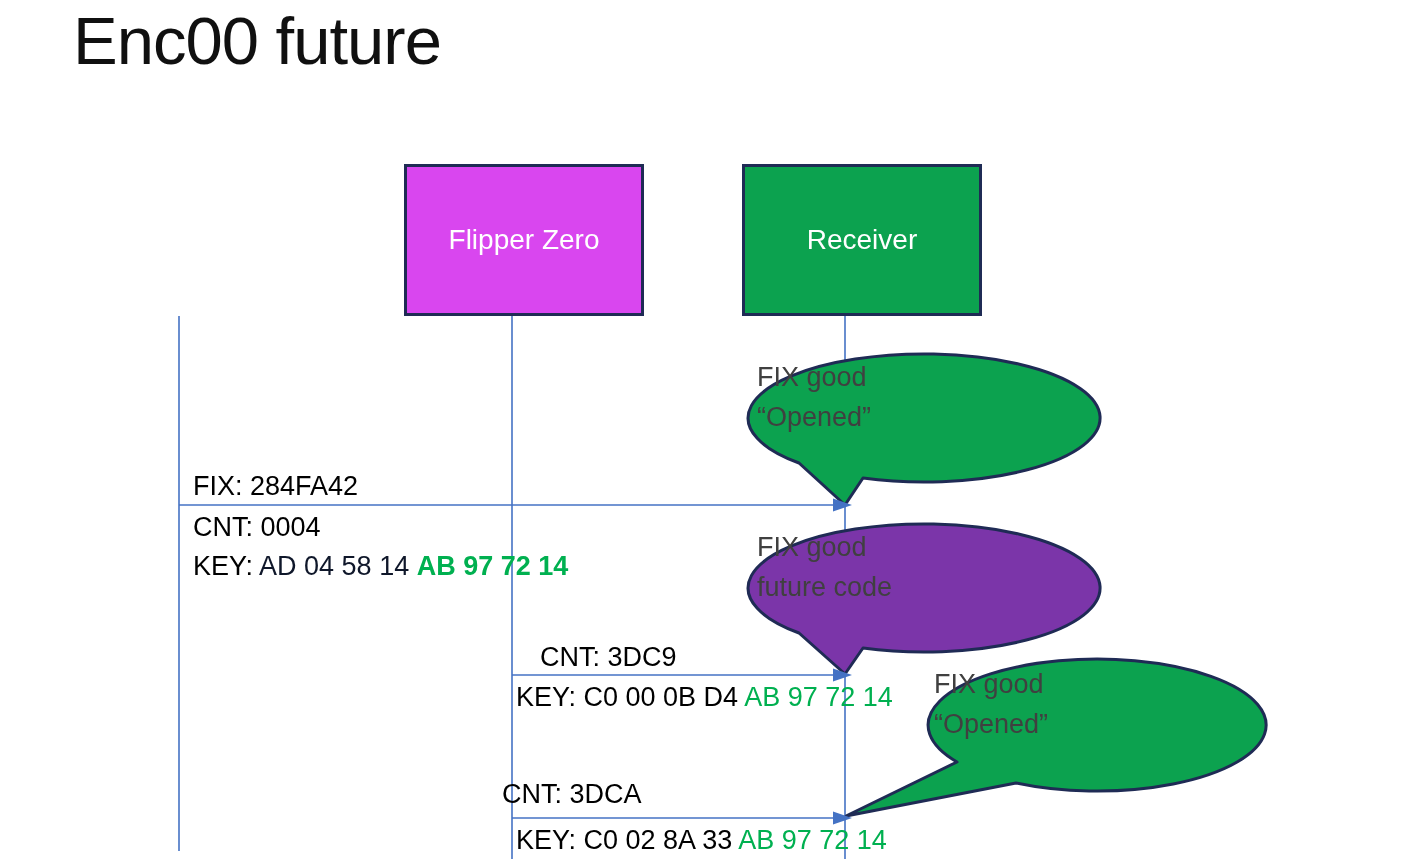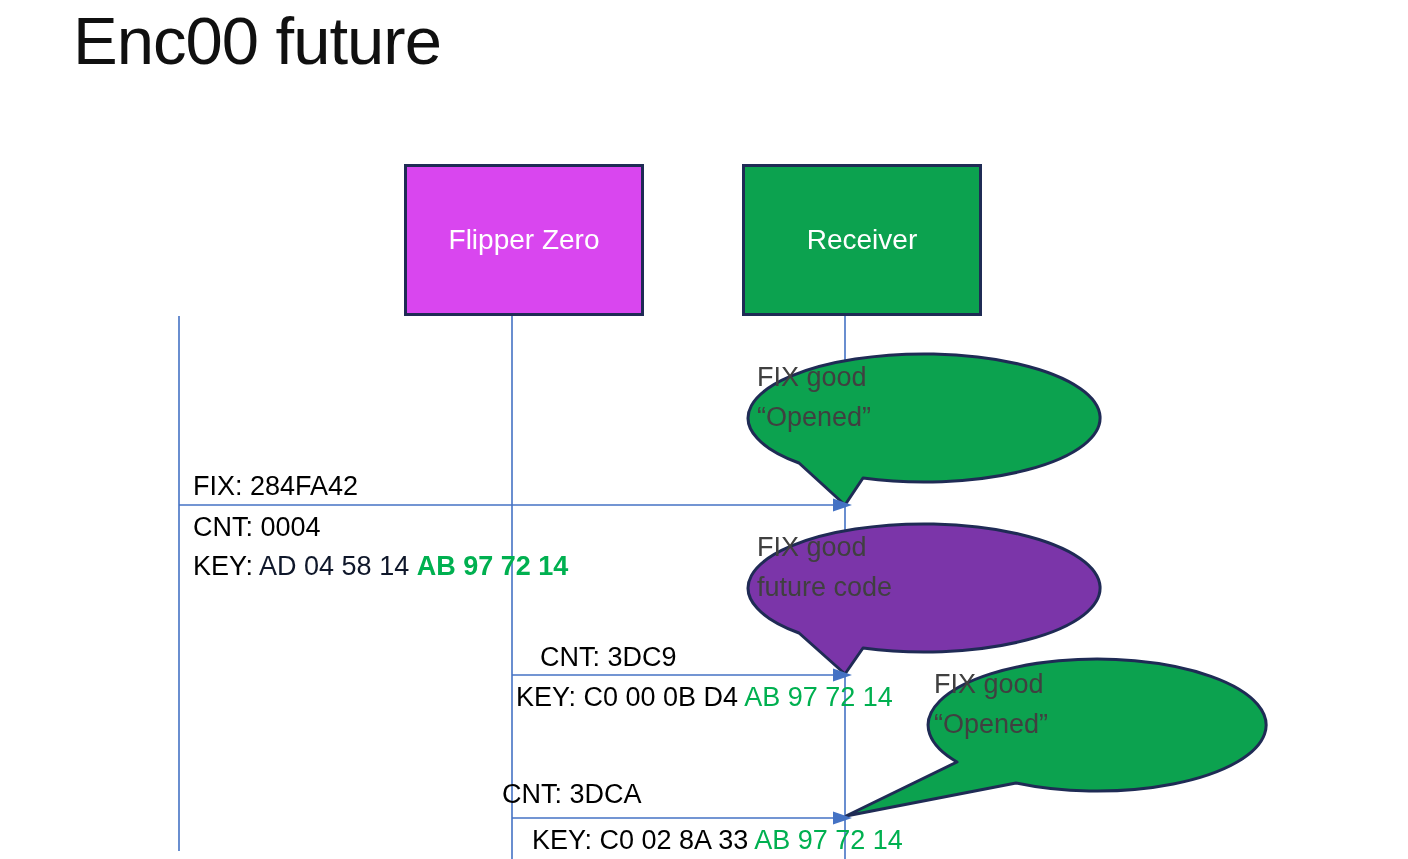--- a/index.html
+++ b/index.html
@@ -69,21 +69,21 @@
   <div class="msg" style="left:193px;top:550px;">
     <span>KEY: </span><span class="key-red">AD 04 58 14 </span><span class="key-green bold">AB 97 72 14</span>
   </div>
 
   <div class="msg" style="left:540px;top:641px;">CNT: 3DC9</div>
   <div class="msg" style="left:516px;top:681px;">
     <span>KEY: C0 00 0B D4 </span><span class="key-green">AB 97 72 14</span>
   </div>
 
   <div class="msg" style="left:502px;top:778px;">CNT: 3DCA</div>
-  <div class="msg" style="left:532px;top:824px;">
+  <div class="msg" style="left:516px;top:824px;">
     <span>KEY: C0 02 8A 33 </span><span class="key-green">AB 97 72 14</span>
   </div>
 
   <div class="callout-text" style="left:757px;top:357px;">
     <div>FIX good</div>
     <div>“Opened”</div>
   </div>
   <div class="callout-text" style="left:757px;top:527px;">
     <div>FIX good</div>
     <div>future code</div>

